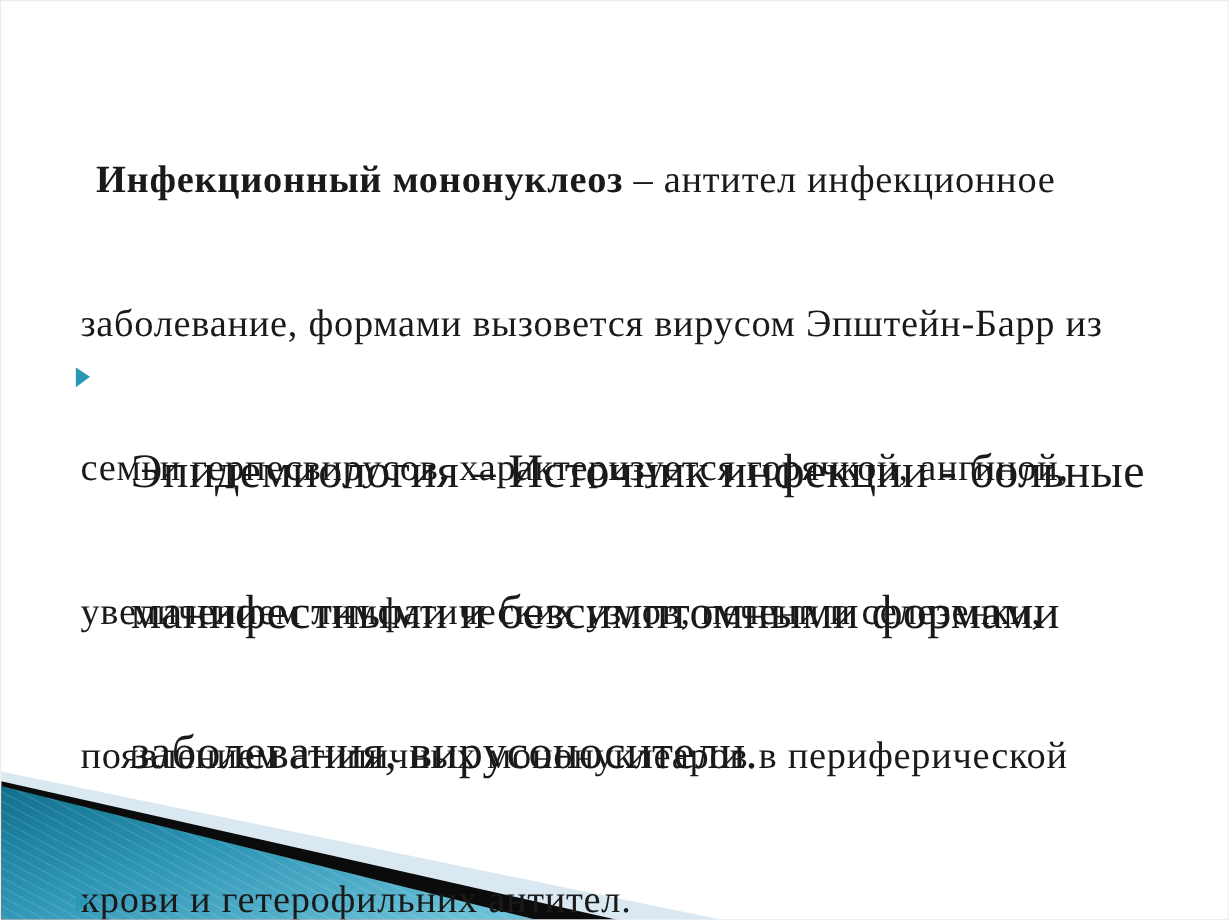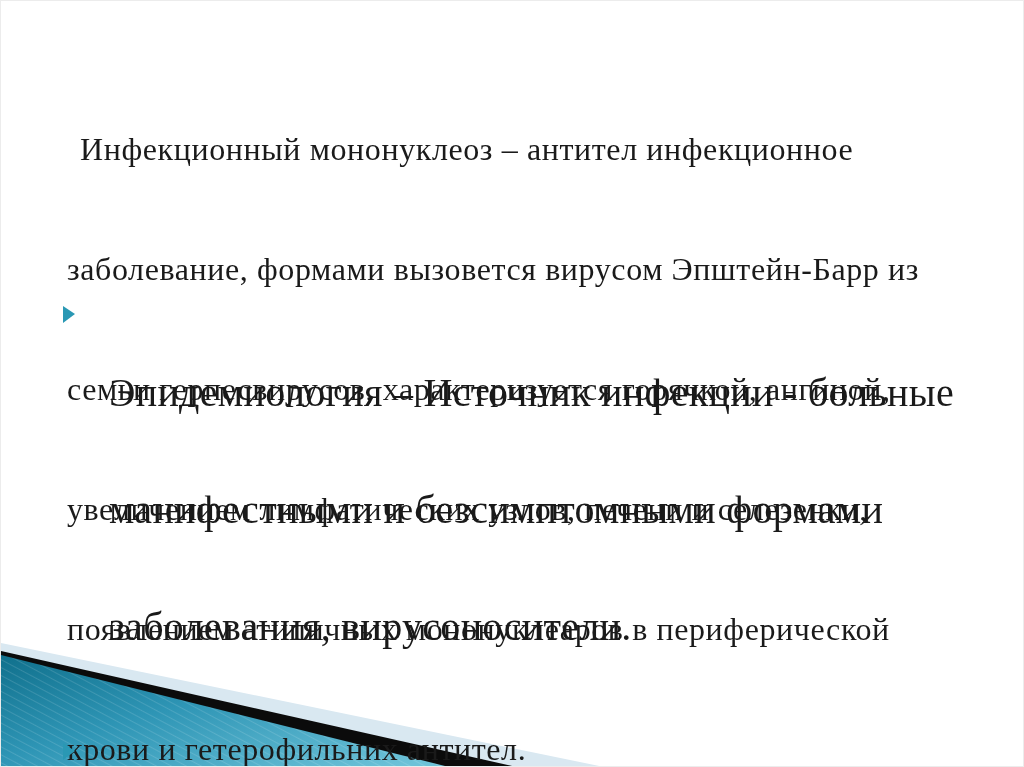--- a/index.html
+++ b/index.html
@@ -15,21 +15,21 @@
   }
   
   .heading{
     position:absolute;left:66px;top:48px;
     font-size:32px;line-height:40px;
     letter-spacing:0.6px;
     white-space:pre;
   }
   .heading .hline{white-space:pre;}
   .heading .hline.first{text-indent:13px;}
-  .heading .bold{font-weight:normal;}
+  .heading .bold{font-weight:bold;}
   
   .bullets{
     position:absolute;left:62px;top:294px;
   }
   .bullet{
     display:flex;align-items:flex-start;
     margin-bottom:8px;
   }
   .marker{
     flex:0 0 30px;width:30px;

